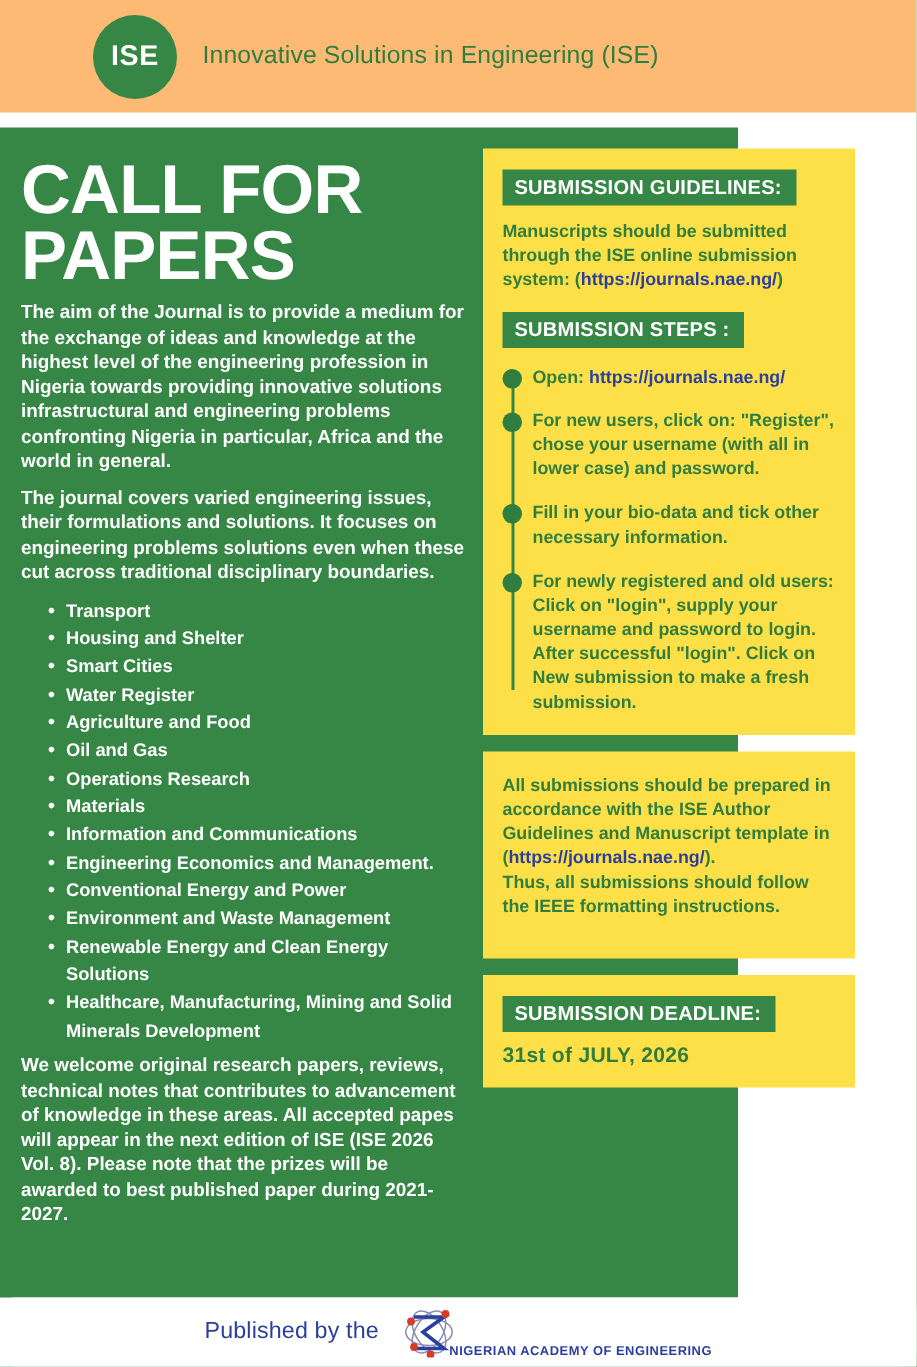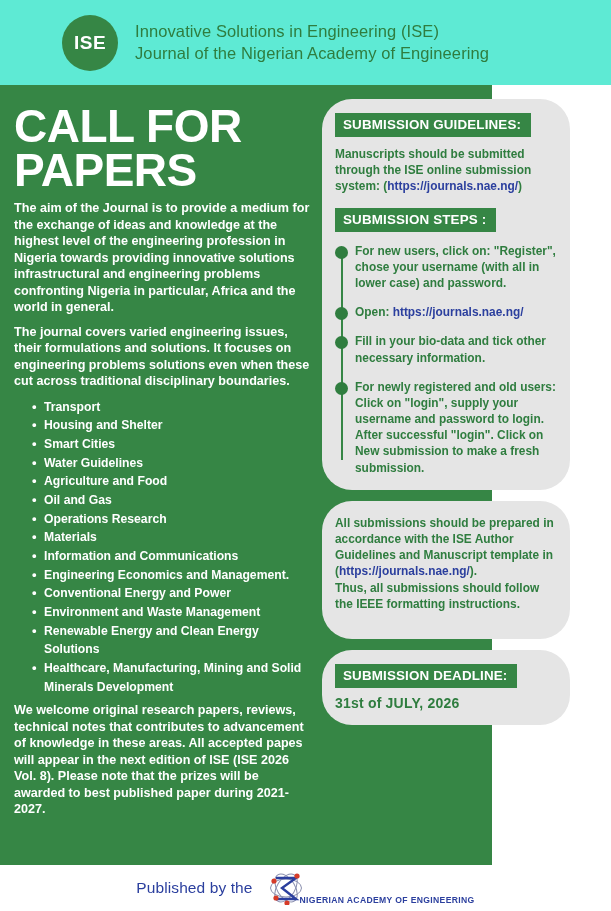--- a/index.html
+++ b/index.html
@@ -6,22 +6,22 @@
   html, body { width:611px; height:911px; }
   body {
     font-family: "Liberation Sans", sans-serif;
     background:#ffffff;
     -webkit-font-smoothing: antialiased;
   }
   .poster { position:relative; width:611px; height:911px; background:#ffffff; overflow:hidden; }
 
   
   .header {
-    position:absolute; left:0; top:0; width:611px; height:85px;
-    background:#5eead4; display:flex; align-items:center; padding-left:62px;
+    position:absolute; left:0; top:0; width:611px; height:75px;
+    background:#fdba74; display:flex; align-items:center; padding-left:62px;
   }
   .ise-badge {
     width:56px; height:56px; border-radius:50%;
     background:#368645; color:#ffffff;
     display:flex; align-items:center; justify-content:center;
     font-weight:700; font-size:19px; letter-spacing:.5px; flex:0 0 auto;
   }
   .header-titles { margin-left:17px; color:#2f7d3f; line-height:1.28; }
   .header-titles .l1, .header-titles .l2 { font-size:16.5px; font-weight:400; letter-spacing:.1px; white-space:nowrap; }
 
@@ -44,21 +44,21 @@
   .topic-list li {
     position:relative; font-size:12.2px; line-height:1.53; font-weight:700; padding-left:12px;
   }
   .topic-list li::before {
     content:"\2022"; position:absolute; left:0; top:-1px; font-size:13px;
   }
   .closing-para { font-size:12.6px; line-height:1.31; font-weight:700; padding-left:2px; }
 
   
   .right-col { position:absolute; left:322px; top:14px; width:248px; }
-  .white-card { background:#e5e5e5; padding:14px 13px 14px 13px; margin-bottom:11px;border-radius:30px; }
+  .white-card { background:#fde047; padding:14px 13px 14px 13px; margin-bottom:11px; }
   .band {
     display:inline-block; background:#368645; color:#ffffff;
     font-size:13.4px; font-weight:700; letter-spacing:.15px;
     padding:4px 10px 5px 8px; text-transform:uppercase;
   }
   .card-text {
     color:#2f7d3f; font-size:11.9px; line-height:1.36; font-weight:700;
   }
   .gap8 { height:9px; }
   .gap12 { height:13px; }
@@ -93,35 +93,34 @@
 </style>
 </head>
 <body>
 
 <div class="poster">
 
   <div class="header">
     <div class="ise-badge">ISE</div>
     <div class="header-titles">
       <div class="l1">Innovative Solutions in Engineering (ISE)</div>
-      <div class="l2">Journal of the Nigerian Academy of Engineering</div>
     </div>
   </div>
 
   <div class="green-body">
 
     <div class="left-col">
       <div class="cfp-title">Call for Papers</div>
       <div class="lead-para">The aim of the Journal is to provide a medium for the exchange of ideas and knowledge at the highest level of the engineering profession in Nigeria towards providing innovative solutions infrastructural and engineering problems confronting Nigeria in particular, Africa and the world in general.</div>
       <div class="lead-para">The journal covers varied engineering issues, their formulations and solutions. It focuses on engineering problems solutions even when these cut across traditional disciplinary boundaries.</div>
       <ul class="topic-list">
         <li>Transport</li>
         <li>Housing and Shelter</li>
         <li>Smart Cities</li>
-        <li>Water Guidelines</li>
+        <li>Water Register</li>
         <li>Agriculture and Food</li>
         <li>Oil and Gas</li>
         <li>Operations Research</li>
         <li>Materials</li>
         <li>Information and Communications</li>
         <li>Engineering Economics and Management.</li>
         <li>Conventional Energy and Power</li>
         <li>Environment and Waste Management</li>
         <li>Renewable Energy and Clean Energy Solutions</li>
         <li>Healthcare, Manufacturing, Mining and Solid Minerals Development</li>
@@ -134,25 +133,25 @@
       <div class="white-card">
         <div class="band">SUBMISSION GUIDELINES:</div>
         <div class="gap8"></div>
         <div class="card-text"><span>Manuscripts should be submitted through the ISE online submission system: (</span><span class="url">https://journals.nae.ng/</span><span>)</span></div>
         <div class="gap12"></div>
         <div class="band">SUBMISSION STEPS :</div>
 
         <div class="steps">
           <div class="step">
             <span class="dot"></span>
-            <div class="stext">For new users, click on: "Register", chose your username (with all in lower case) and password.</div>
+            <div class="stext"><span>Open: </span><span class="url">https://journals.nae.ng/</span></div>
           </div>
           <div class="step">
             <span class="dot"></span>
-            <div class="stext"><span>Open: </span><span class="url">https://journals.nae.ng/</span></div>
+            <div class="stext">For new users, click on: "Register", chose your username (with all in lower case) and password.</div>
           </div>
           <div class="step">
             <span class="dot"></span>
             <div class="stext">Fill in your bio-data and tick other necessary information.</div>
           </div>
           <div class="step">
             <span class="dot"></span>
             <div class="stext">For newly registered and old users: Click on "login", supply your username and password to login. After successful "login". Click on New submission to make a fresh submission.</div>
           </div>
         </div>

